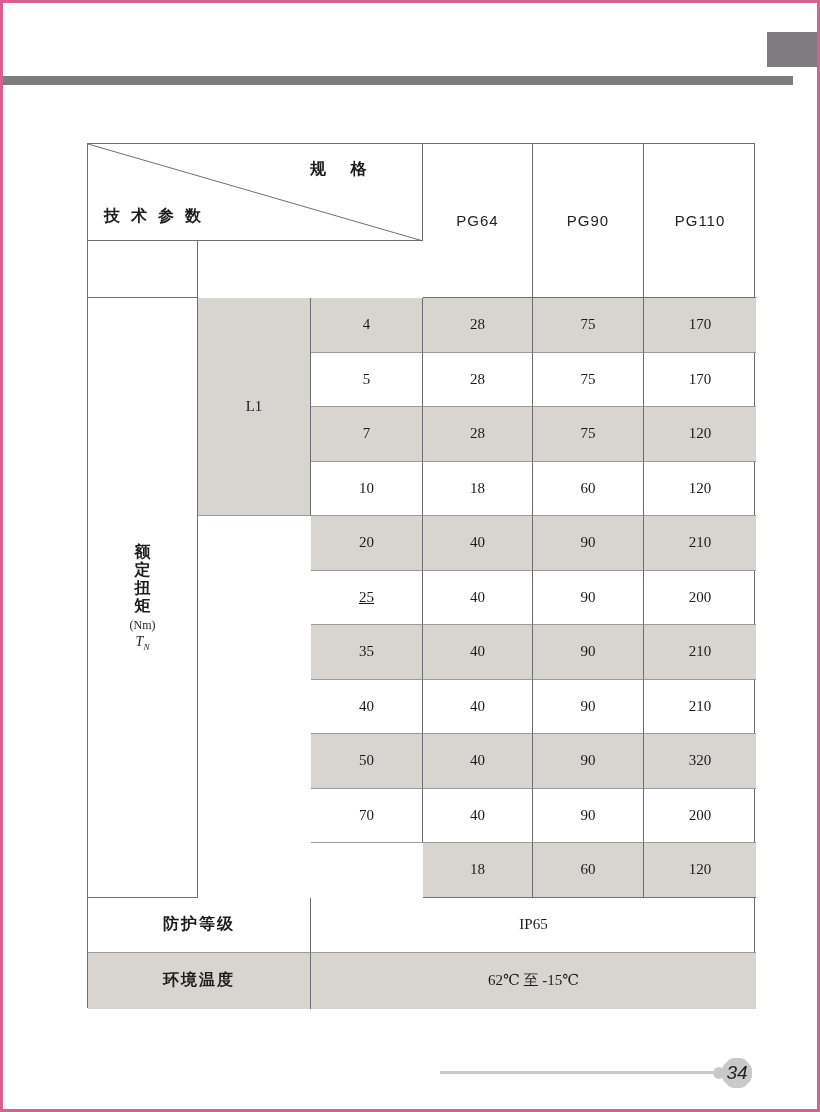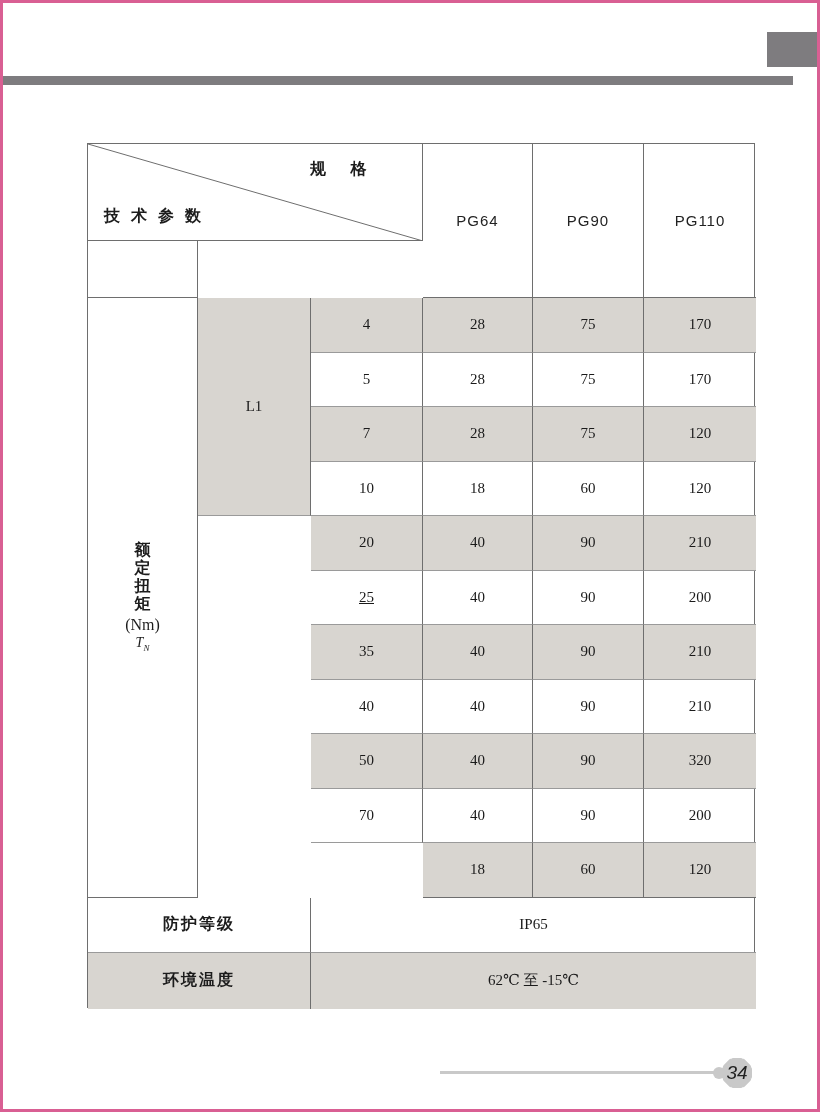--- a/index.html
+++ b/index.html
@@ -72,21 +72,21 @@
   }
 
   
   .torque-cell { flex-direction: column; }
   .v-chars {
     font-weight: bold; font-size: 16px; line-height: 18px;
     text-align: center; width: 18px; word-break: break-all;
   }
   .unit {
     font-family: "Liberation Serif", "DejaVu Serif", serif;
-    font-size: 16px; margin-top: 3px;
+    font-size: 12px; margin-top: 3px;
   }
   .sym {
     font-family: "Liberation Serif", "DejaVu Serif", serif;
     font-style: italic; font-size: 14px; margin-top: 1px;
   }
   .sym sub { font-size: 9px; }
 
   
   .footer-line {
     position: absolute;

